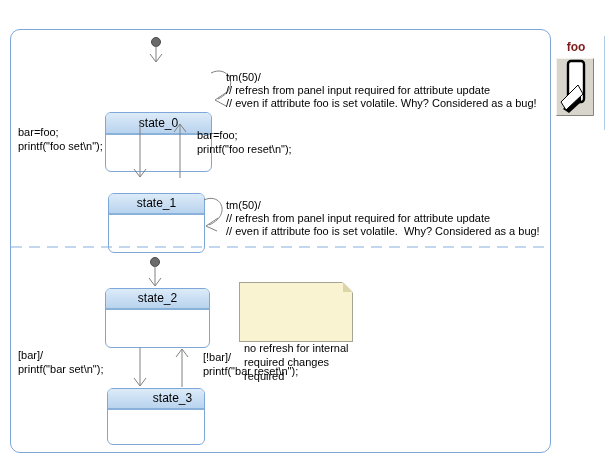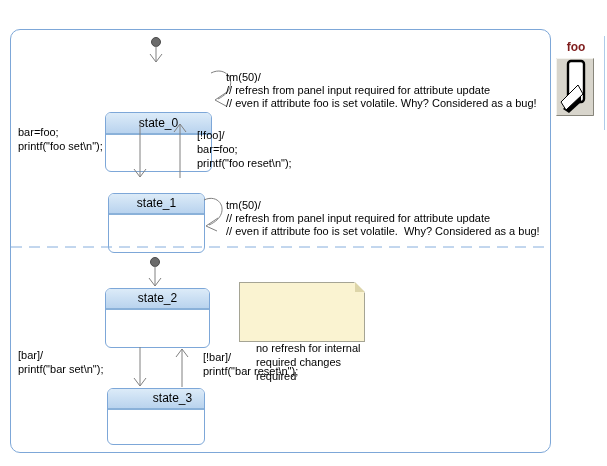--- a/index.html
+++ b/index.html
@@ -35,21 +35,21 @@
   #lbl-st0-tm{left:226px;top:71px;}
   #lbl-st1-tm{left:226px;top:199px;}
   #lbl-foo-set{left:18px;top:125px;line-height:14px;}
   #lbl-foo-reset{left:197px;top:128px;line-height:14px;}
   #lbl-bar-set{left:18px;top:348px;line-height:14px;}
   #lbl-bar-reset{left:203px;top:350px;line-height:14px;}
 
   
   .note{position:absolute;left:239px;top:282px;width:108px;height:56px;
         background:#faf3d1;border:1px solid #a5a494;font-size:11px;line-height:14px;
-        padding:2px 0 0 16px;color:#000;white-space:pre;}
+        padding:2px 0 0 4px;color:#000;white-space:pre;}
   .note .cut{position:absolute;top:-1px;right:-1px;width:0;height:0;
              border-top:11px solid #ffffff;border-left:11px solid transparent;}
   .note .fold{position:absolute;top:-1px;right:-1px;width:0;height:0;
               border-bottom:10px solid #ddd5a9;border-right:10px solid transparent;}
 
   
   .foo-label{position:absolute;left:556px;top:40px;width:40px;text-align:center;
              font-size:12px;font-weight:bold;color:#7f1d1d;}
   .foo-icon{position:absolute;left:556px;top:58px;width:38px;height:58px;}
   .panel-edge{position:absolute;left:604px;top:36px;width:1px;height:94px;background:#aecbe9;}
@@ -138,21 +138,21 @@
       <g>
         <line x1="182" y1="387" x2="182" y2="349"></line>
         <polyline points="176,357 182,349 188,357"></polyline>
       </g>
     </g>
   </svg>
 
   <div class="t-label" id="lbl-st0-tm"><div>tm(50)/</div><div>// refresh from panel input required for attribute update</div><div>// even if attribute foo is set volatile. Why? Considered as a bug!</div></div>
   <div class="t-label" id="lbl-st1-tm"><div>tm(50)/</div><div>// refresh from panel input required for attribute update</div><div>// even if attribute foo is set volatile.  Why? Considered as a bug!</div></div>
   <div class="t-label" id="lbl-foo-set"><div>bar=foo;</div><div>printf("foo set\n");</div></div>
-  <div class="t-label" id="lbl-foo-reset"><div>[!foo]/</div><div>bar=foo;</div><div>printf("foo reset\n");</div></div>
+  <div class="t-label" id="lbl-foo-reset"><div>bar=foo;</div><div>printf("foo reset\n");</div></div>
   <div class="t-label" id="lbl-bar-set"><div>[bar]/</div><div>printf("bar set\n");</div></div>
   <div class="t-label" id="lbl-bar-reset"><div>[!bar]/</div><div>printf("bar reset\n");</div></div>
 
   <div class="note">
     <div class="cut"></div>
     <div class="fold"></div>
   <div>no refresh for internal</div><div>required changes</div><div>required</div></div>
 
   <div class="foo-label">foo</div>
   <svg class="foo-icon" viewBox="0 0 38 58">

